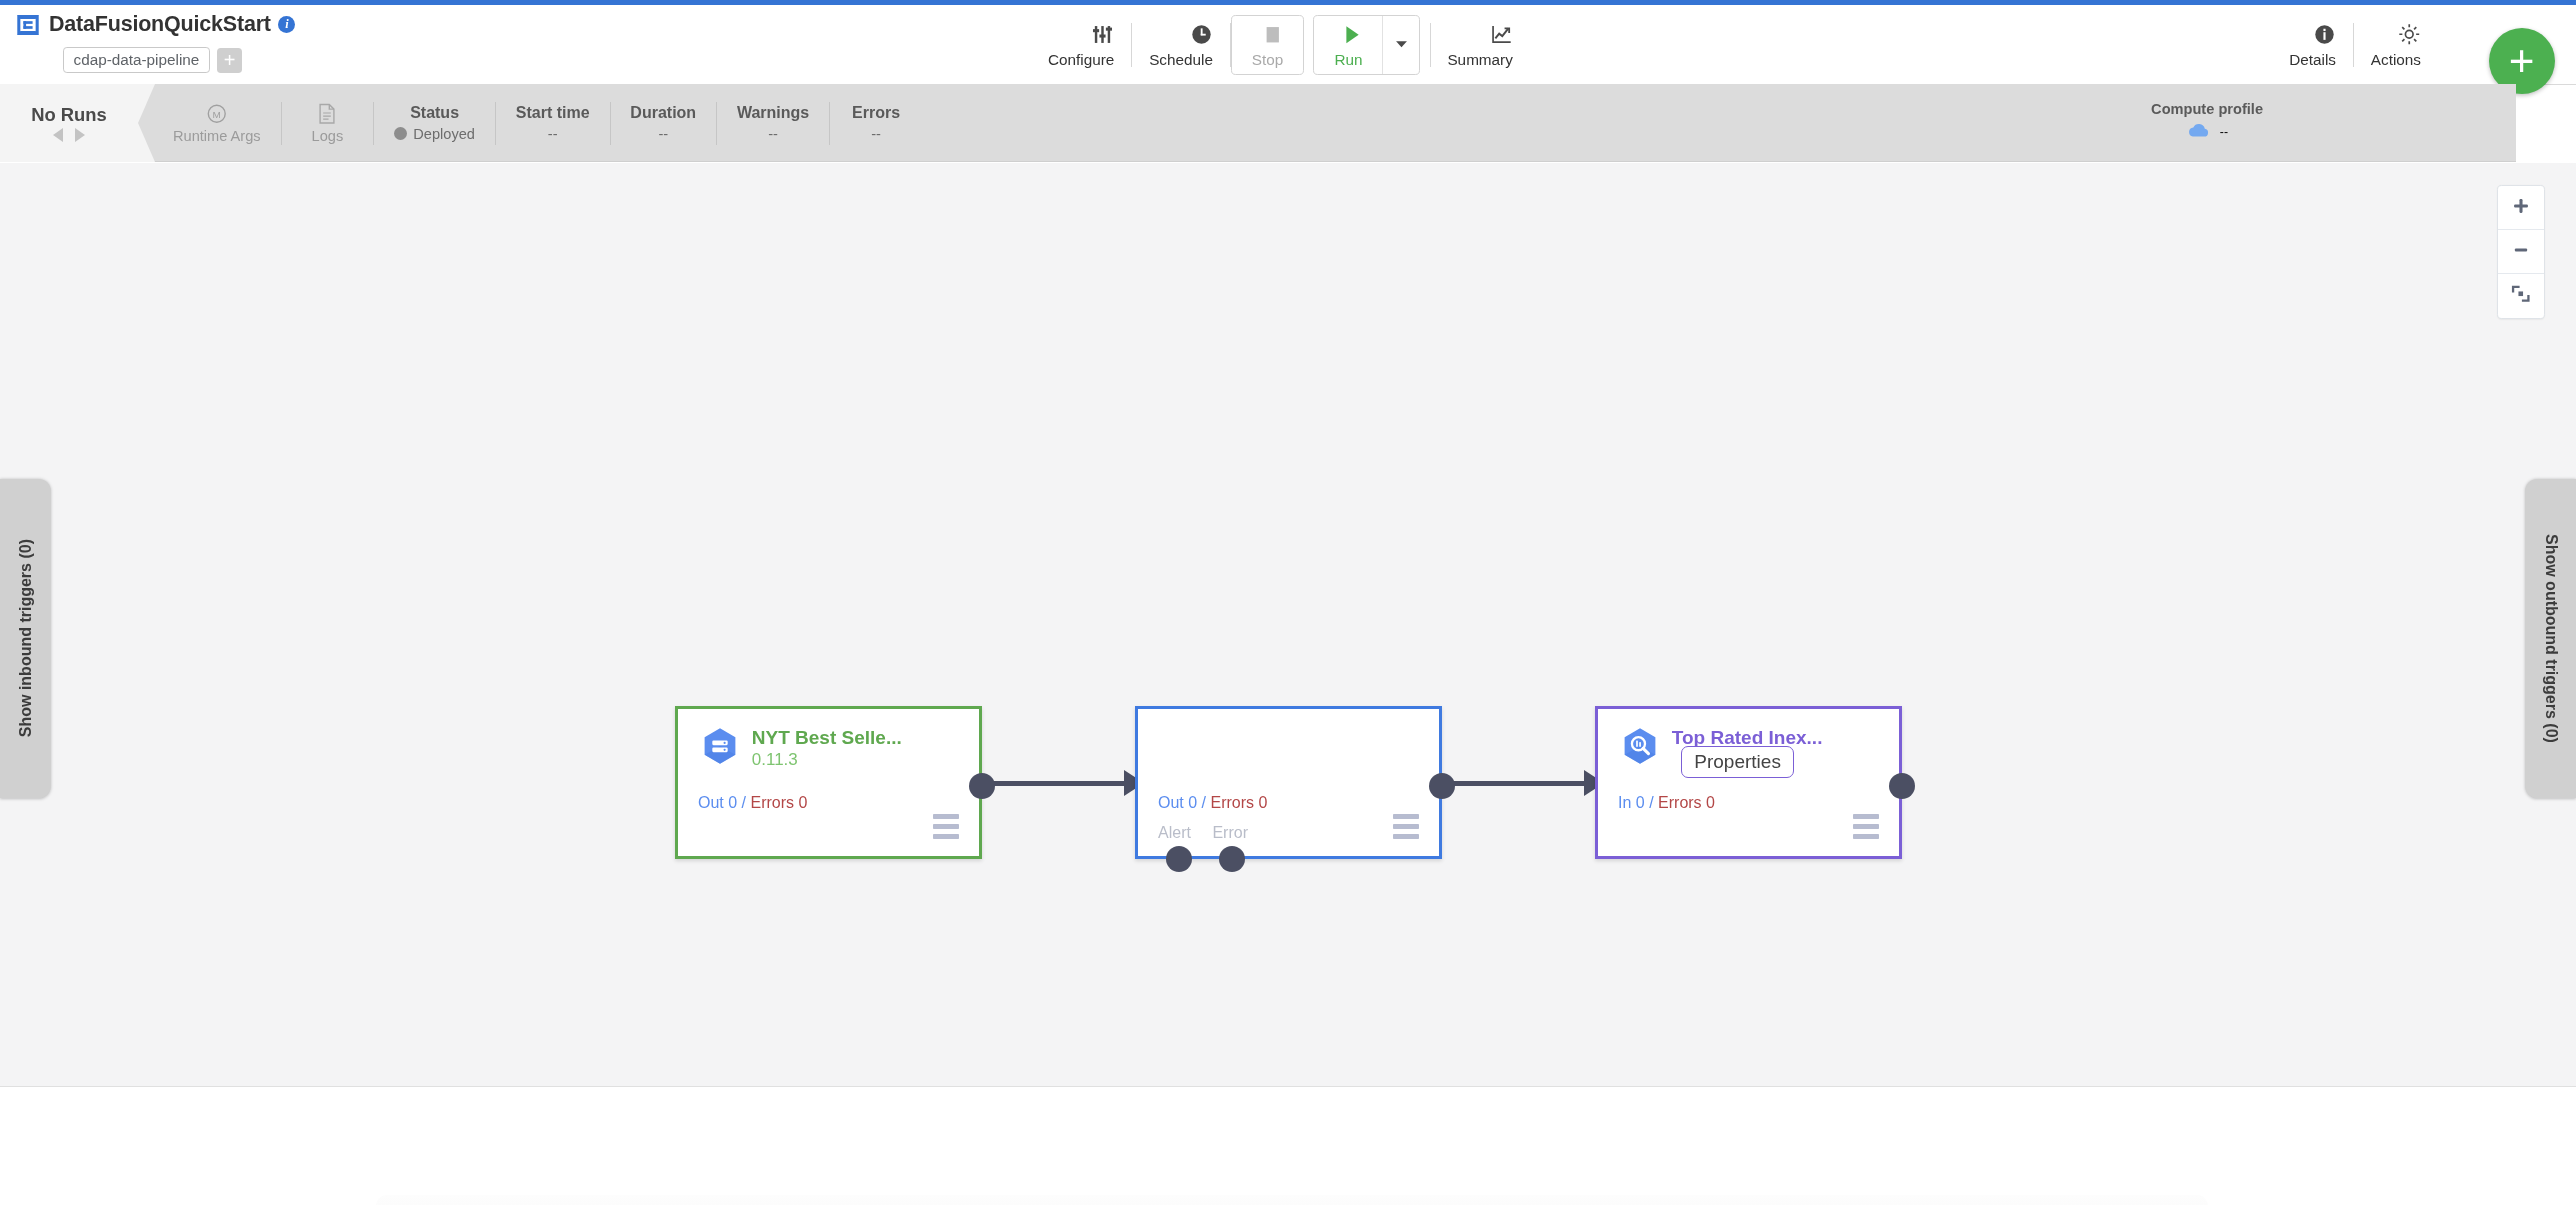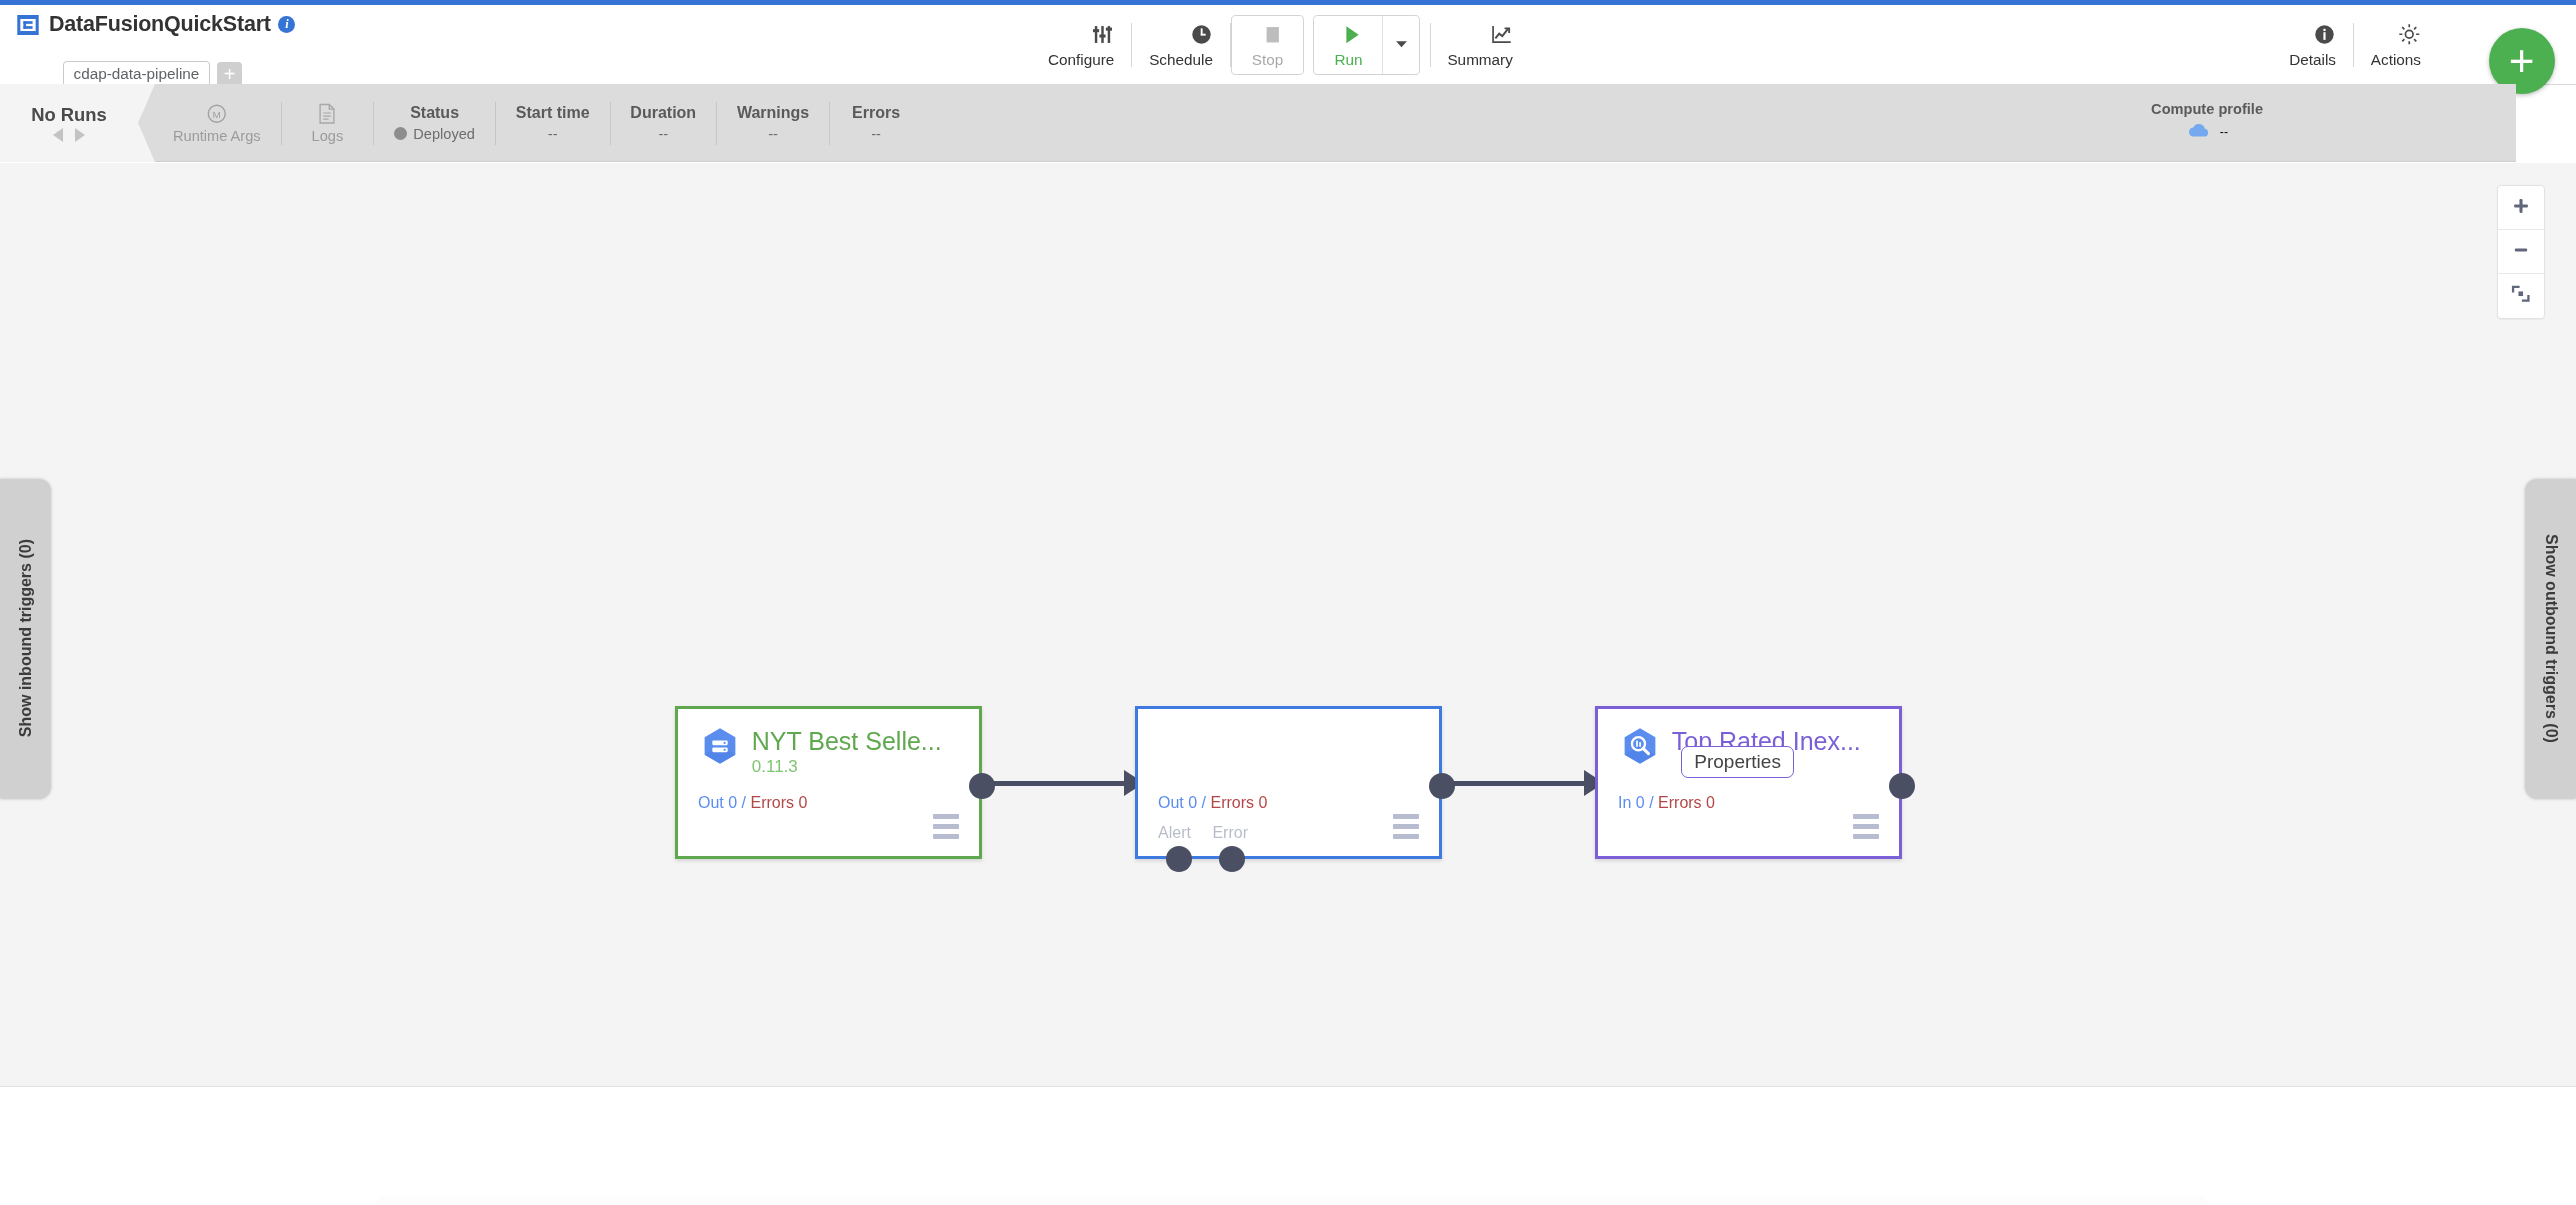--- a/index.html
+++ b/index.html
@@ -36,21 +36,21 @@
     font-size: 21.5px; font-weight: bold; color: #333333;
     letter-spacing: -0.2px; white-space: nowrap;
   }
   .info-dot {
     width: 17px; height: 17px; border-radius: 50%;
     background: #3574d4; color: #fff;
     font-size: 12.3px; font-weight: bold; font-style: italic;
     display: flex; align-items: center; justify-content: center;
     font-family: "Liberation Serif", serif;
   }
-  .tag-row { display: flex; align-items: center; gap: 7.7px; margin-top: 21px; padding-left: 48px; }
+  .tag-row { display: flex; align-items: center; gap: 7.7px; margin-top: 7px; padding-left: 48px; }
   .artifact-tag {
     border: 0.8px solid #c9c9c9; border-radius: 3.8px;
     padding: 3.1px 9.2px; font-size: 15.3px; color: #5f6368;
     background: #fff; white-space: nowrap;
   }
   .tag-add {
     width: 24.5px; height: 24.5px; border-radius: 3.8px;
     background: #cfcfcf; color: #ffffff;
     display: flex; align-items: center; justify-content: center;
     font-size: 20px; line-height: 1; font-weight: 300;
@@ -192,21 +192,21 @@
     background: #ffffff;
     box-shadow: 0 1.5px 3.8px rgba(0,0,0,.13);
   }
   .node-green { border: 3.1px solid #5fa84f; }
   .node-blue  { border: 3.1px solid #3f7ae0; }
   .node-purple{ border: 3.1px solid #7b5fd6; }
 
   .node-top { display: flex; align-items: flex-start; padding: 17px 0 0 21.5px; gap: 12.3px; }
   .node-icon { width: 40px; height: 40px; flex: 0 0 auto; }
   .node-text { display: flex; flex-direction: column; gap: 0.8px; padding-top: 0.8px; }
-  .node-name { font-size: 25px; font-weight: normal; white-space: nowrap; }
+  .node-name { font-size: 19px; font-weight: bold; white-space: nowrap; }
   .node-ver { font-size: 17px; }
   .g-name { color: #5fa84f; } .g-ver { color: #7ec470; }
   .b-name { color: #4a7fe3; } .b-ver { color: #5b8be6; }
   .p-name { color: #7b5fd6; }
 
   .node-metrics {
     position: absolute; left: 20px; bottom: 44px;
     font-size: 16px; white-space: nowrap;
   }
   .m-out { color: #5b8def; }

